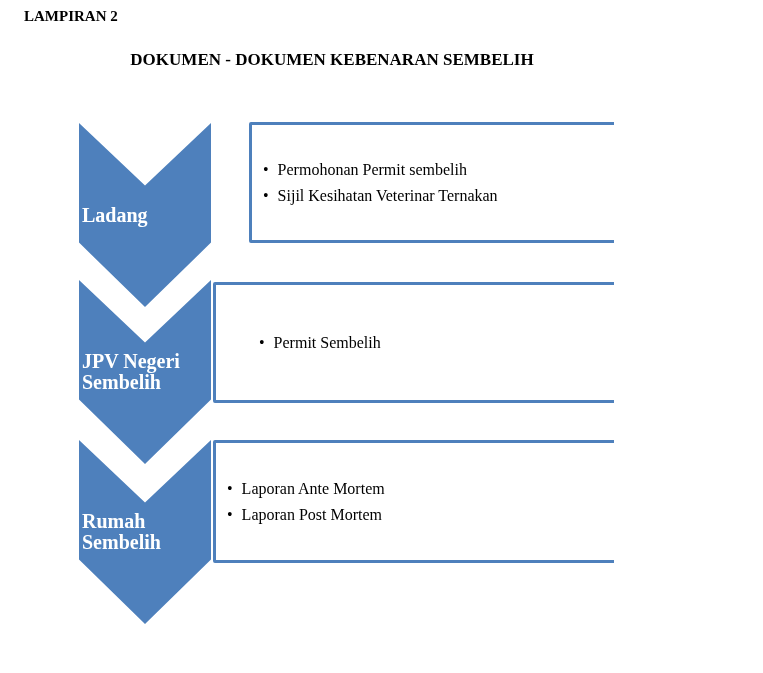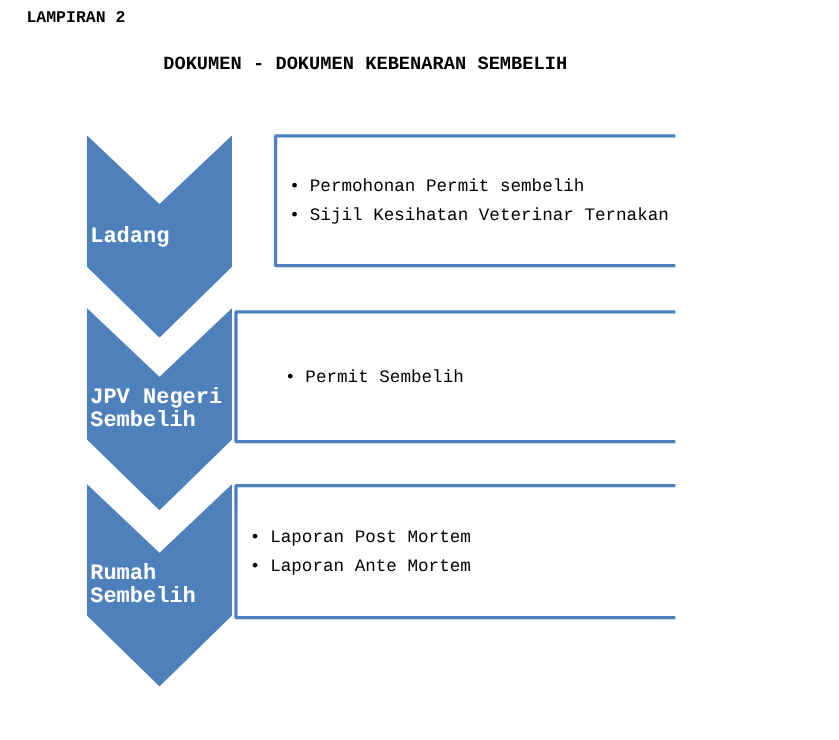--- a/index.html
+++ b/index.html
@@ -8,21 +8,21 @@
     --text: #000000;
     --bg: #FFFFFF;
   }
   * { box-sizing: border-box; }
   html, body { margin: 0; padding: 0; background: #fff; }
   .page {
     position: relative;
     width: 614px;
     height: 673px;
     background: var(--bg);
-    font-family: Liberation Mono, monospace;
+    font-family: Liberation Serif, serif;
     color: var(--text);
     overflow: hidden;
   }
   .appendix-label {
     position: absolute;
     left: 24px;
     top: 8px;
     font-size: 15px;
     font-weight: bold;
     white-space: nowrap;
@@ -152,18 +152,18 @@
   </div>
 
   <div class="chev chev-3">
     <div class="stage-label">
       <span>Rumah</span>
       <span>Sembelih</span>
     </div>
   </div>
   <div class="doc-box box-3">
     <ul class="doc-list">
+      <li>Laporan Ante Mortem</li>
       <li>Laporan Post Mortem</li>
-      <li>Laporan Ante Mortem</li>
     </ul>
   </div>
 
 </div>
 
 </body></html>

